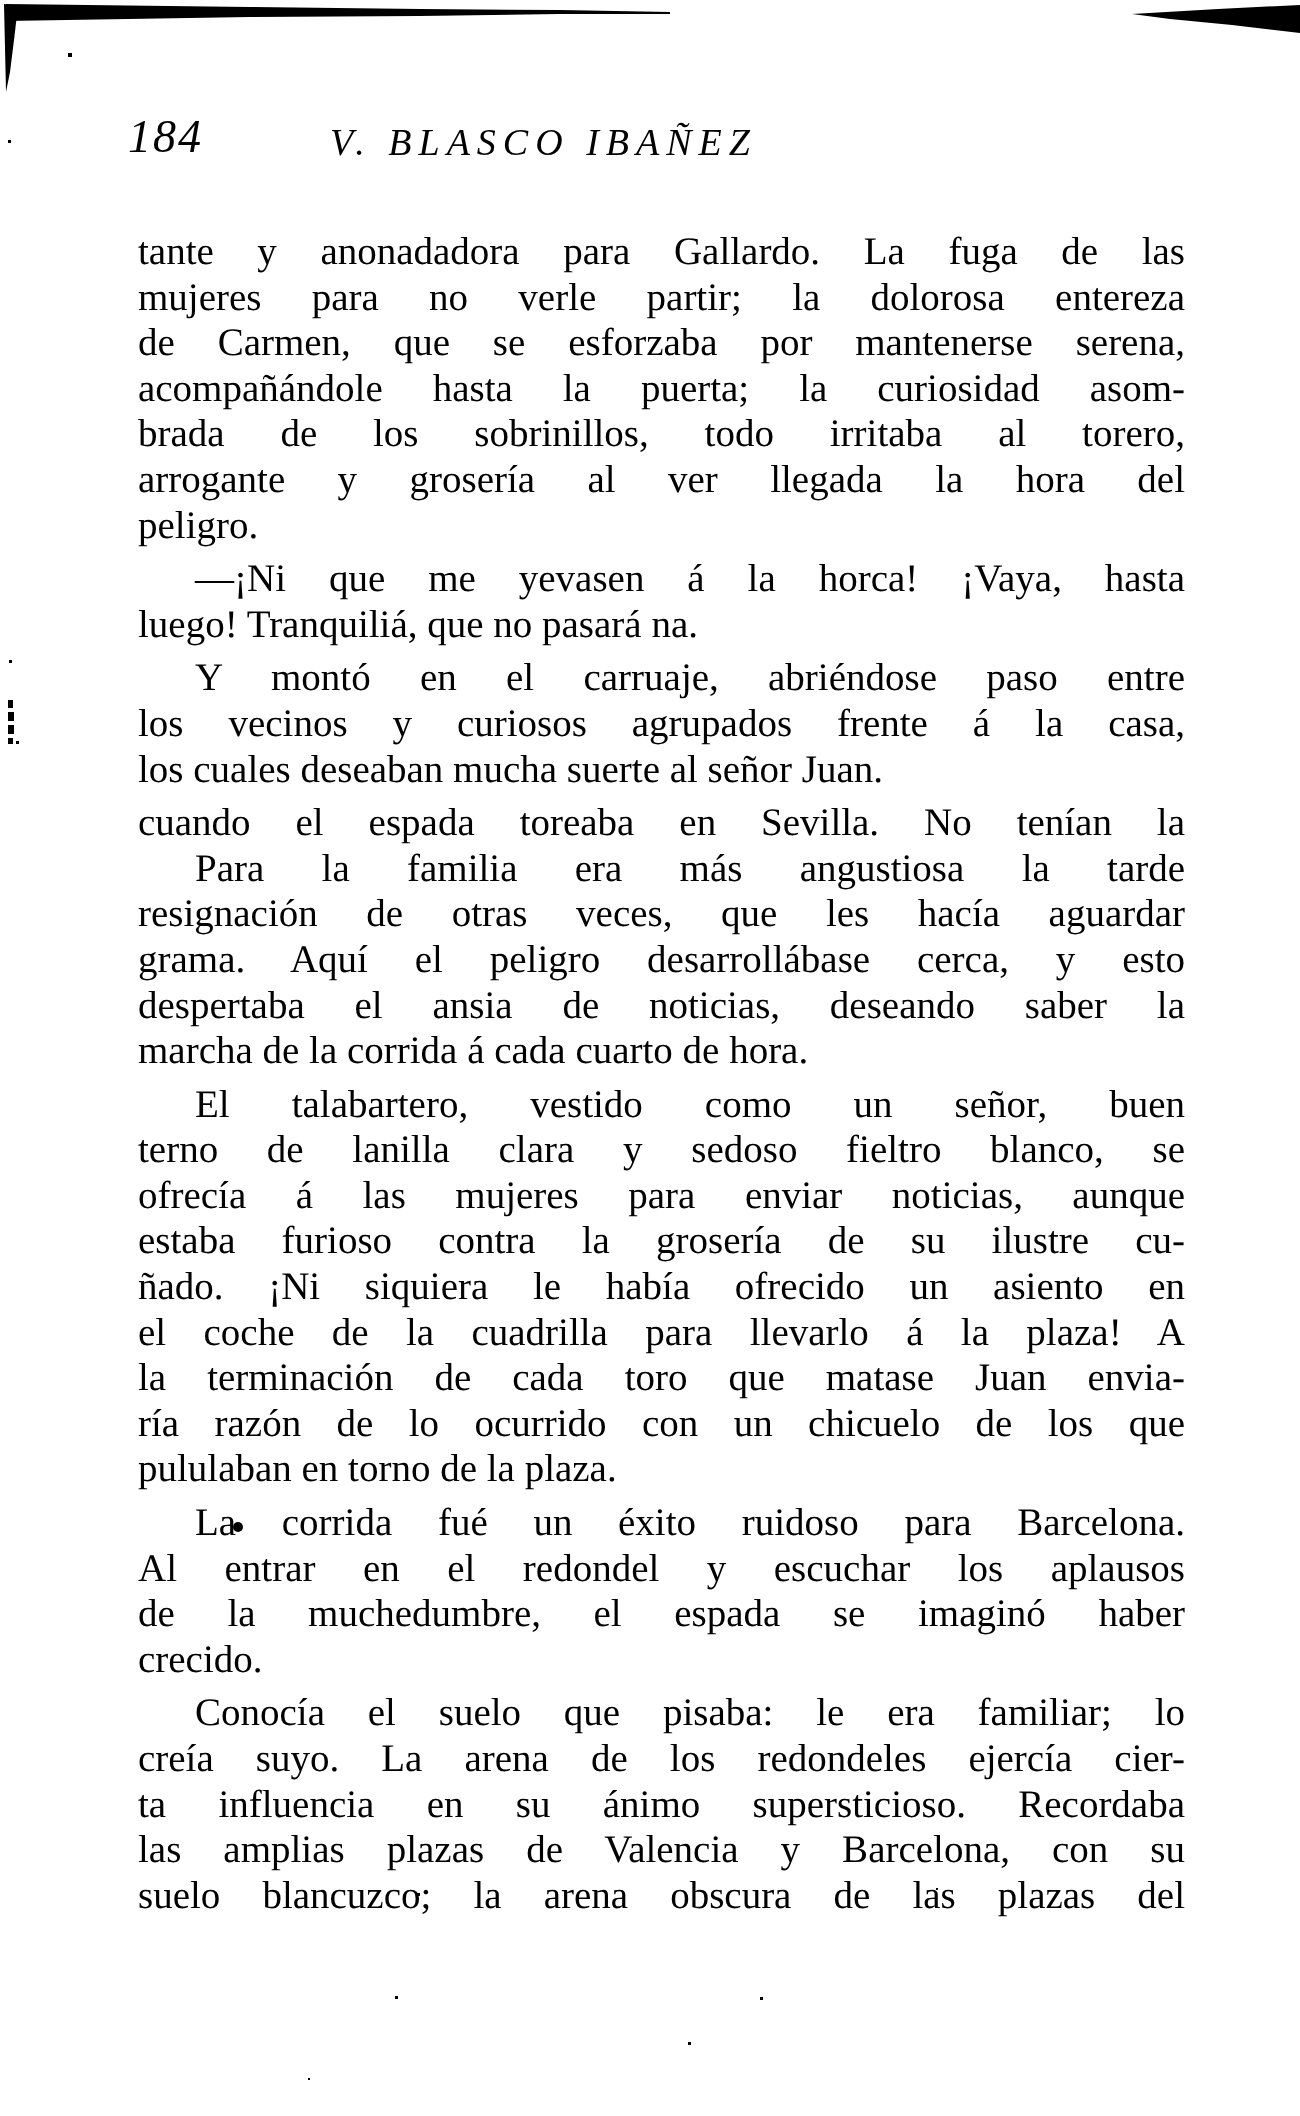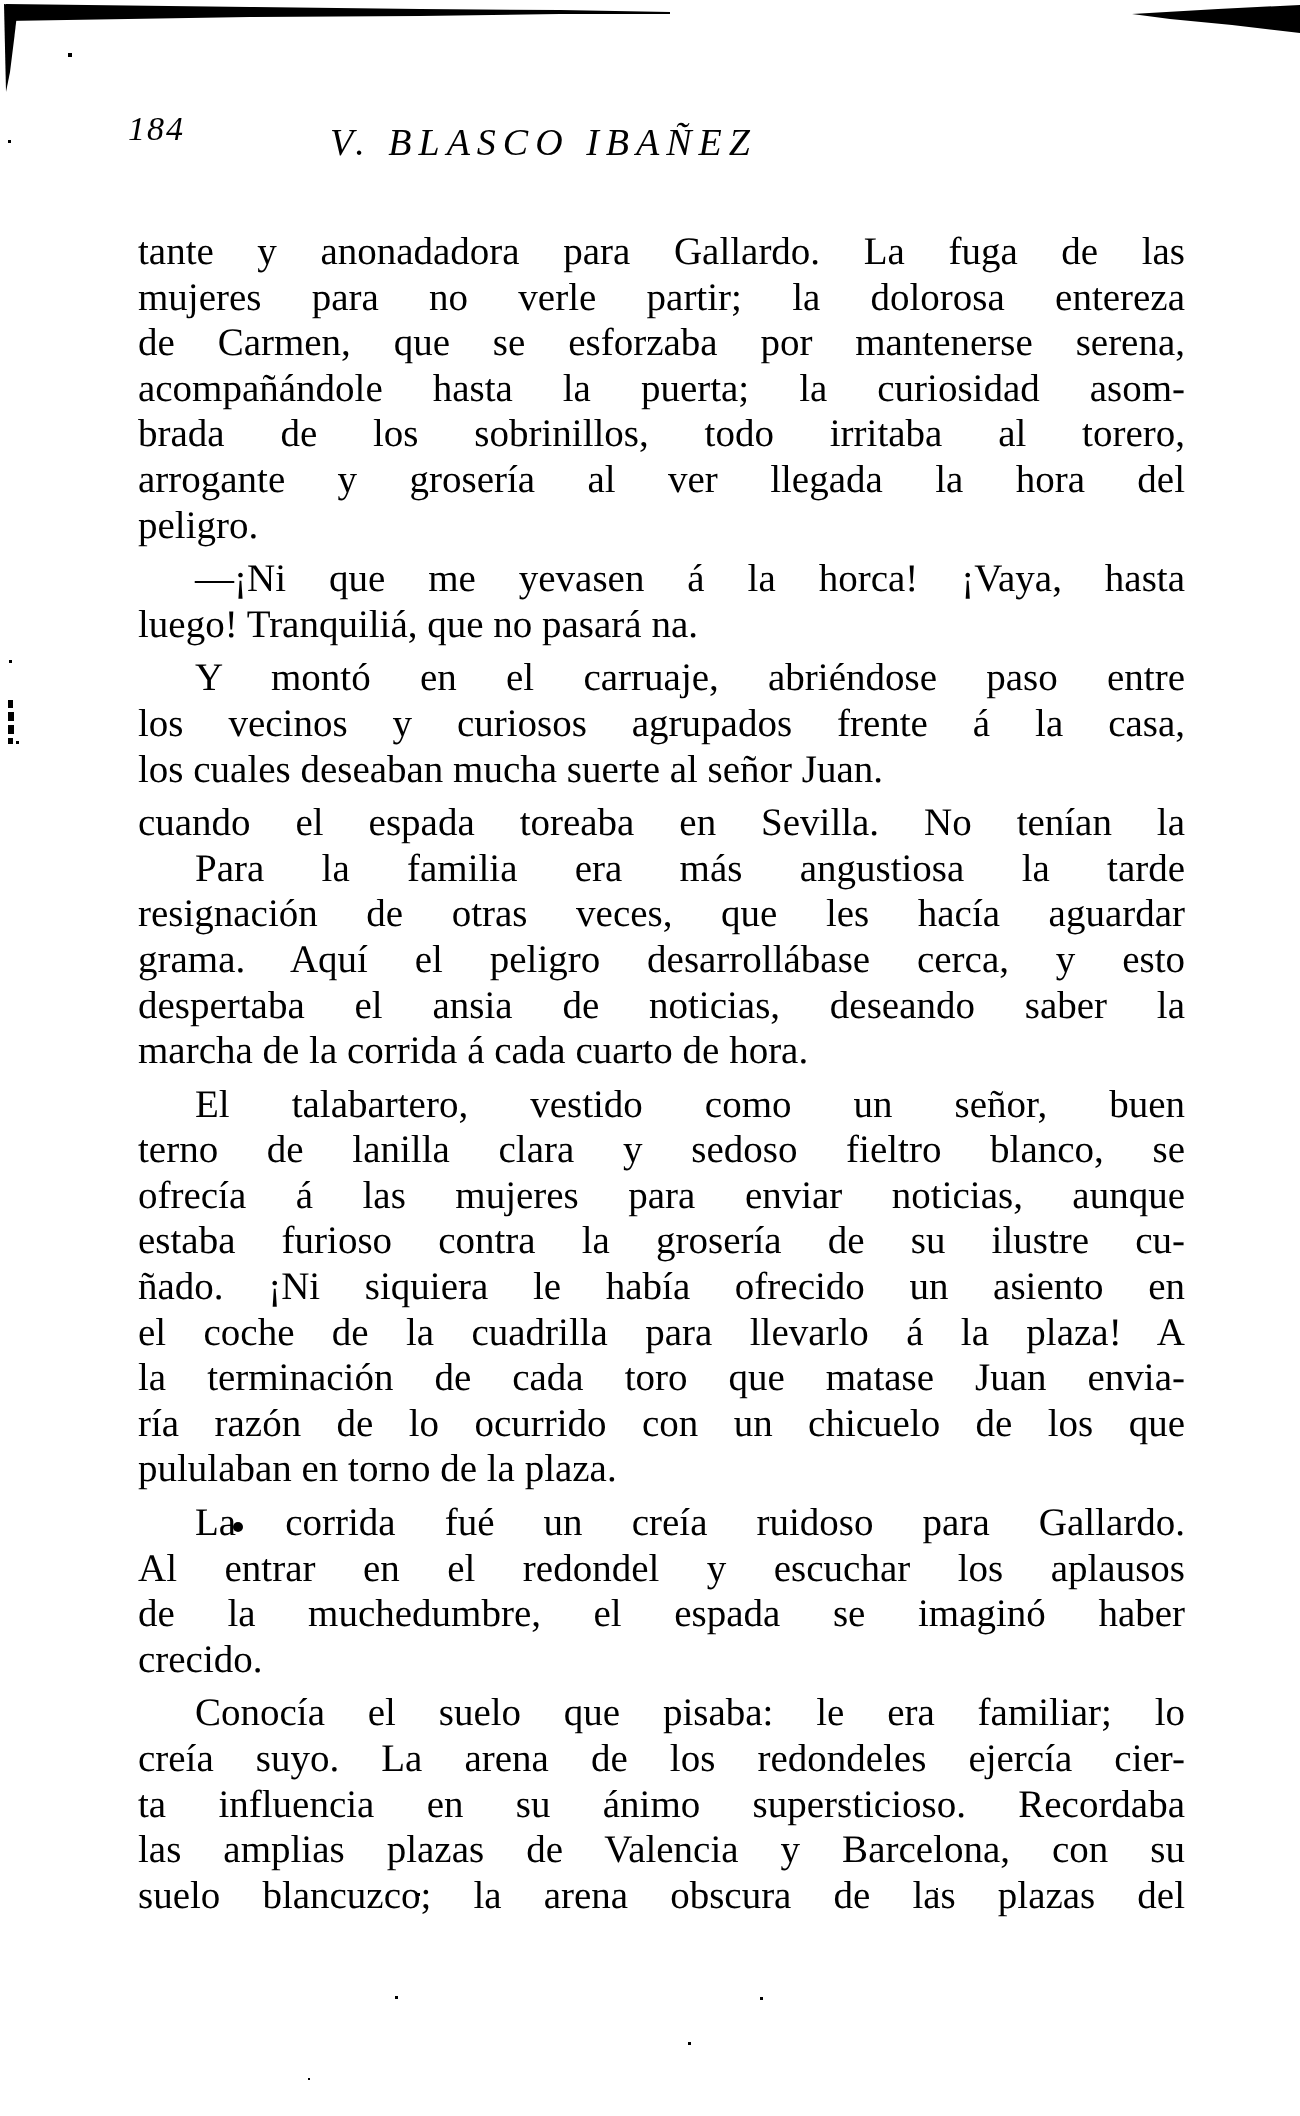--- a/index.html
+++ b/index.html
@@ -10,21 +10,21 @@
     overflow: hidden;
     font-family: "Liberation Serif", "DejaVu Serif", serif;
     color: #000;
   }
   .scan-page { position: absolute; inset: 0; }
 
   
   .running-header { position: absolute; top: 108px; left: 0; width: 100%; height: 50px; }
   .page-number {
     position: absolute; left: 128px; top: 2px;
-    font-style: italic; font-size: 34px; letter-spacing: 2px;
+    font-style: italic; font-size: 46px; letter-spacing: 2px;
   }
   .running-title {
     position: absolute; left: 330px; top: 12px;
     font-style: italic; font-size: 38px; letter-spacing: 7px;
     white-space: nowrap;
   }
 
   
   .text-column {
     position: absolute; left: 130px; top: 221px; width: 1063px;
@@ -86,21 +86,21 @@
         <div class="line">terno de lanilla clara y sedoso fieltro blanco, se</div>
         <div class="line">ofrecía á las mujeres para enviar noticias, aunque</div>
         <div class="line">estaba furioso contra la grosería de su ilustre cu-</div>
         <div class="line">ñado. ¡Ni siquiera le había ofrecido un asiento en</div>
         <div class="line">el coche de la cuadrilla para llevarlo á la plaza! A</div>
         <div class="line">la terminación de cada toro que matase Juan envia-</div>
         <div class="line">ría razón de lo ocurrido con un chicuelo de los que</div>
         <div class="line noj">pululaban en torno de la plaza.</div>
       </div>
       <div class="paragraph">
-        <div class="line indent">La corrida fué un creía ruidoso para Gallardo.</div>
+        <div class="line indent">La corrida fué un éxito ruidoso para Barcelona.</div>
         <div class="line">Al entrar en el redondel y escuchar los aplausos</div>
         <div class="line">de la muchedumbre, el espada se imaginó haber</div>
         <div class="line noj">crecido.</div>
       </div>
       <div class="paragraph">
         <div class="line indent">Conocía el suelo que pisaba: le era familiar; lo</div>
         <div class="line">creía suyo. La arena de los redondeles ejercía cier-</div>
         <div class="line">ta influencia en su ánimo supersticioso. Recordaba</div>
         <div class="line">las amplias plazas de Valencia y Barcelona, con su</div>
         <div class="line">suelo blancuzco; la arena obscura de las plazas del</div>

